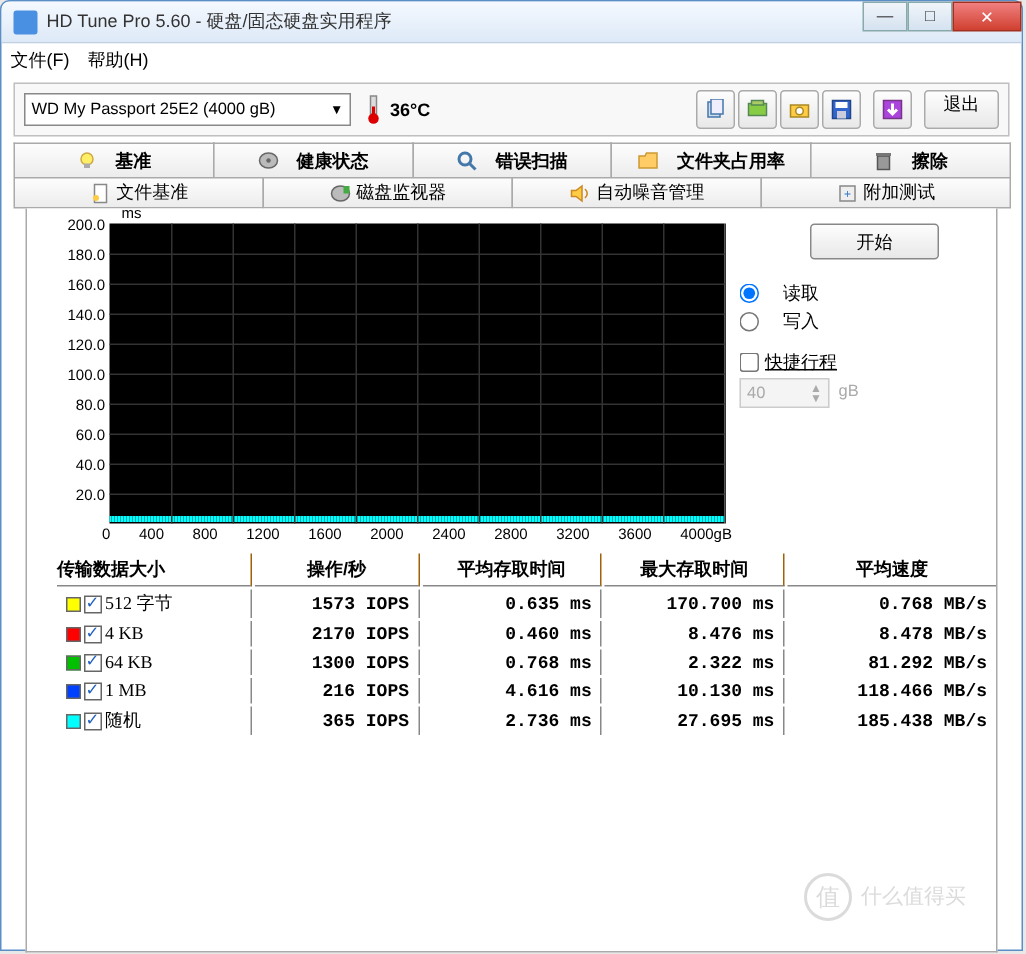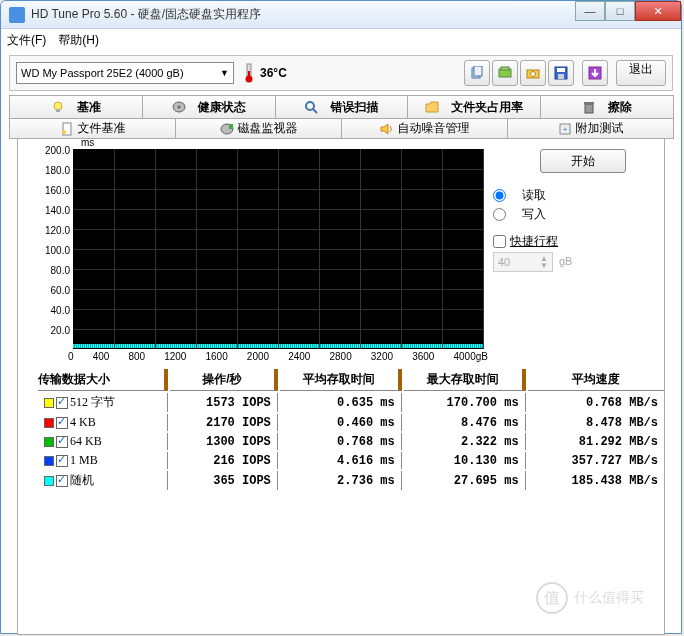--- a/index.html
+++ b/index.html
@@ -37,21 +37,21 @@
 .ms-label { position: absolute; left: 63px; top: -2px; font-size: 10px; }
 .x-axis { position: absolute; top: 212px; left: 50px; font-size: 10px; display: flex; width: 420px; justify-content: space-between; }
 .side-panel { position: absolute; left: 475px; top: 10px; width: 180px; font-size: 12px; }
 .startbtn { display: block; margin: 0 auto 14px auto; width: 86px; height: 24px; border: 1px solid #888; background: linear-gradient(#fdfdfd,#e8e8e8); border-radius: 3px; font-size: 12px; }
 .radio-row { display: flex; align-items: center; gap: 16px; margin-bottom: 2px; }
 .radio-row input { margin: 0; }
 .chk-row { display: flex; align-items: center; gap: 4px; margin-top: 10px; text-decoration: underline; }
 .spin { width: 60px; height: 20px; border: 1px solid #ccc; background: #f4f4f4; color: #aaa; font-size: 11px; padding: 0 4px; display: flex; align-items: center; justify-content: space-between; margin-top: 2px; }
 .gb-lbl { font-size: 11px; color: #aaa; margin-left: 6px; }
 .table { position: absolute; top: 228px; left: 18px; width: 630px; font-size: 12px; }
-.table th { border-bottom: 1px solid #888; border-right: 4px solid #a16207; font-weight: bold; padding: 2px 6px; text-align: center; }
+.table th { border-bottom: 1px solid #888; border-right: 1px solid #a16207; font-weight: bold; padding: 2px 6px; text-align: center; }
 .table th:first-child { text-align: left; padding-left: 0; }
 .table th:last-child { border-right: none; }
 .table td { padding: 1px 6px; font-family: "Courier New", monospace; font-size: 12px; text-align: right; border-right: 1px solid #888; white-space: nowrap; font-weight: bold; }
 .table td:first-child { text-align: left; font-family: "Microsoft YaHei","SimSun"; font-weight: normal; }
 .table td:last-child { border-right: none; }
 .swatch { display: inline-block; width: 10px; height: 10px; border: 1px solid #666; vertical-align: middle; margin-right: 2px; }
 .chk { display: inline-block; width: 12px; height: 12px; border: 1px solid #666; vertical-align: middle; background: #fff; position: relative; margin-right: 2px; }
 .chk::after { content: "✓"; position: absolute; top: -3px; left: 0; font-size: 11px; color: #2060c0; }
 .watermark { position: absolute; right: 20px; bottom: 20px; font-size: 14px; color: #ccc; display: flex; align-items: center; gap: 6px; opacity: .7; }
 .watermark .circle { width: 32px; height: 32px; border: 2px solid #ccc; border-radius: 50%; display: flex; align-items: center; justify-content: center; font-size: 16px; }
@@ -297,21 +297,21 @@
               <td>1300 IOPS</td>
               <td>0.768 ms</td>
               <td>2.322 ms</td>
               <td>81.292 MB/s</td>
             </tr>
             <tr>
               <td><span class="swatch" style="background:#0040ff"></span><span class="chk"></span>1 MB</td>
               <td>216 IOPS</td>
               <td>4.616 ms</td>
               <td>10.130 ms</td>
-              <td>357.727 MB/s</td>
+              <td>118.466 MB/s</td>
             </tr>
             <tr>
               <td><span class="swatch" style="background:#00ffff"></span><span class="chk"></span>随机</td>
               <td>365 IOPS</td>
               <td>2.736 ms</td>
               <td>27.695 ms</td>
               <td>185.438 MB/s</td>
             </tr>
           </tbody>
       </table>

